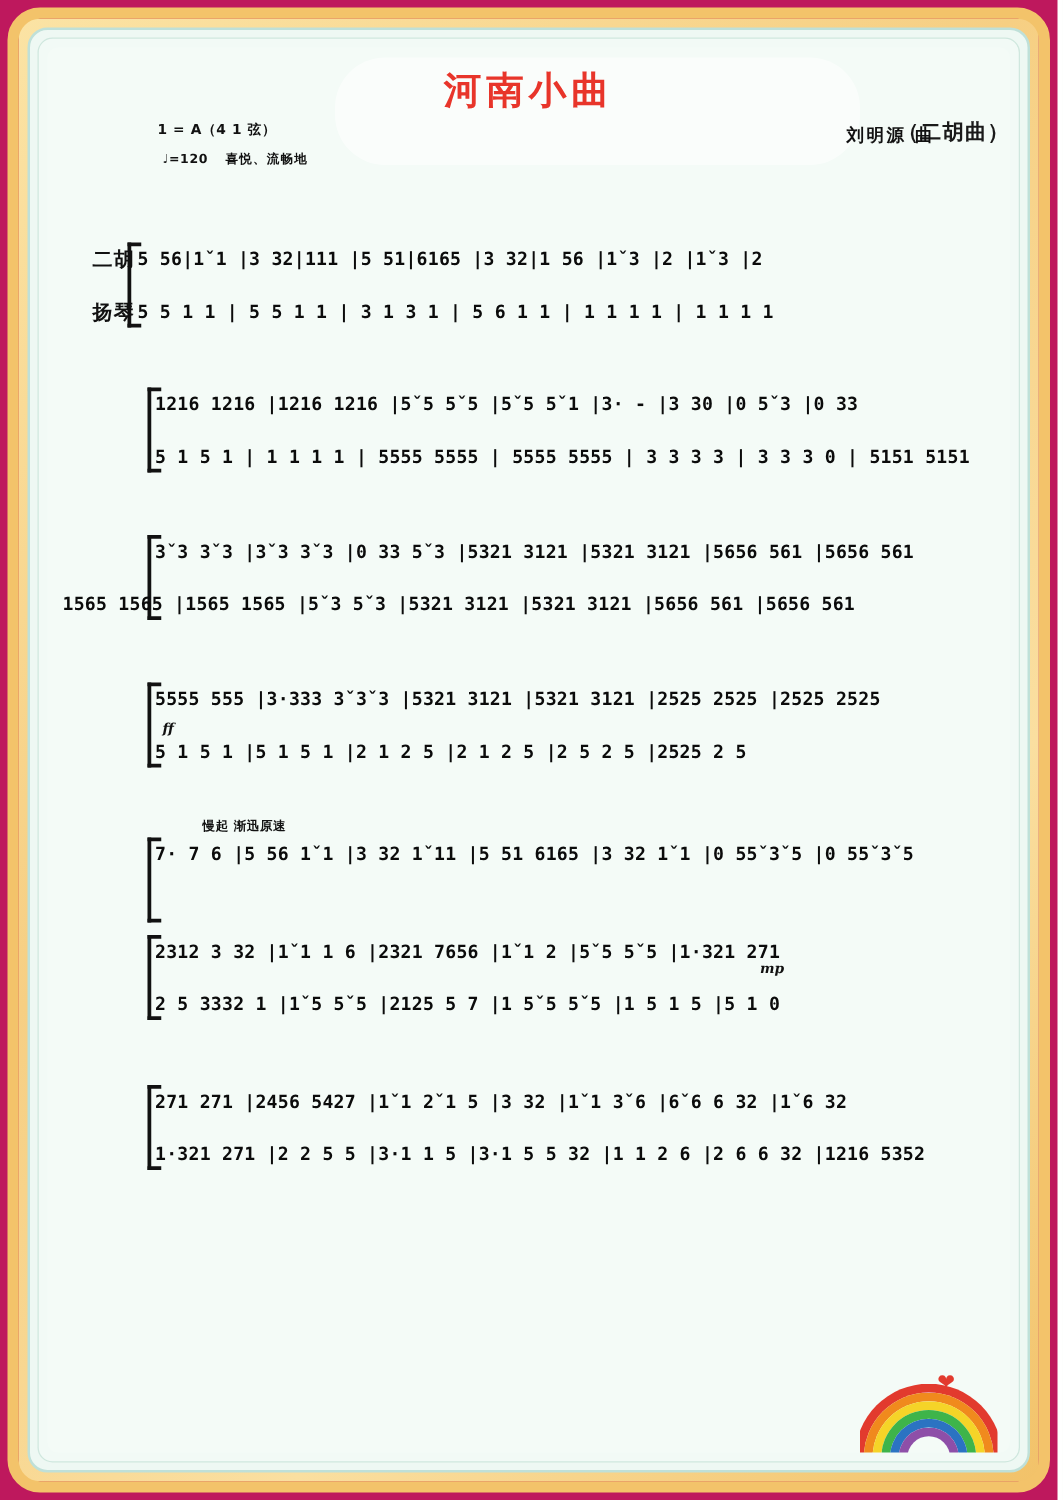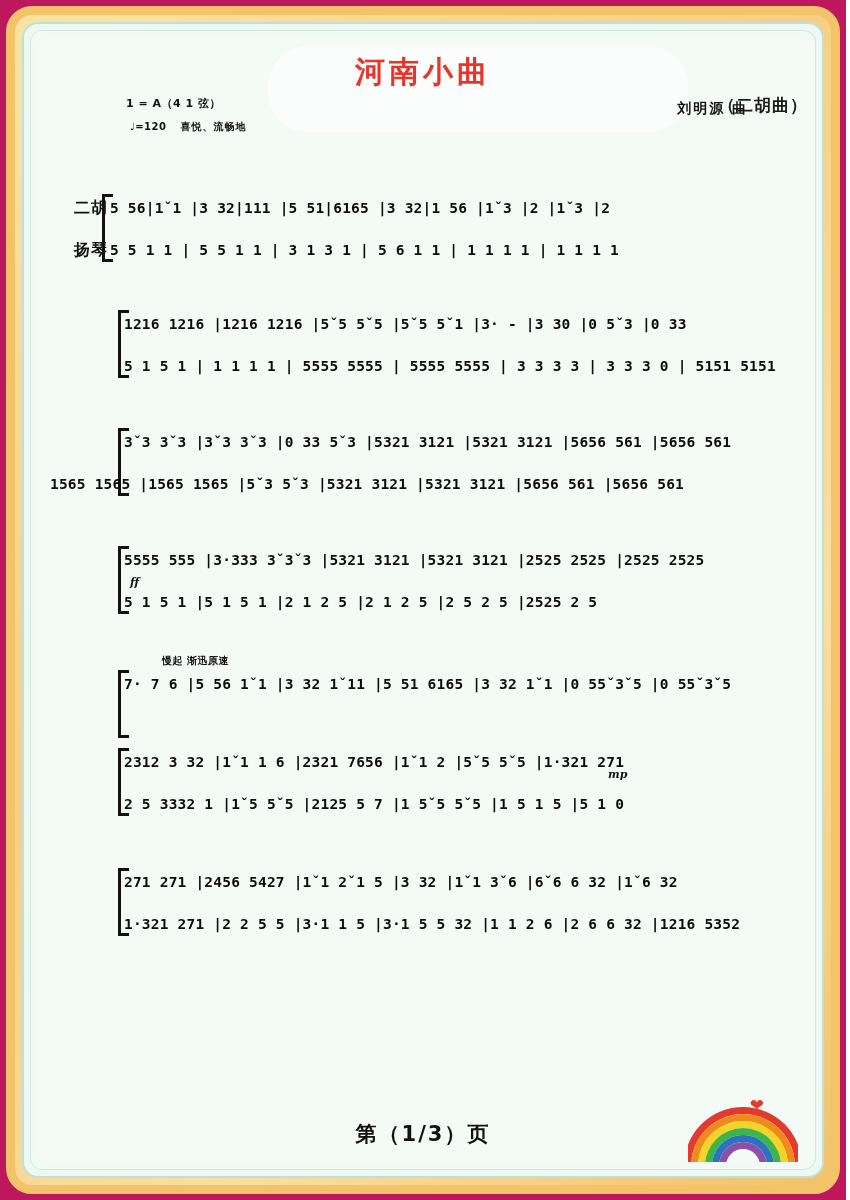--- a/index.html
+++ b/index.html
@@ -310,21 +310,20 @@
         <div class="staff-line indent">
           <span class="notes">271 271 |2456 5427 |1ˇ1 2ˇ1 5 |3 32 |1ˇ1 3ˇ6 |6ˇ6 6 32 |1ˇ6 32</span>
         </div>
         <div class="staff-line indent" style="margin-top:8px;">
           <span class="notes">1·321 271 |2 2 5 5 |3·1 1 5 |3·1 5 5 32 |1 1 2 6 |2 6 6 32 |1216 5352</span>
         </div>
       </div>
 
     </div>
 
-    <div class="footer">第（1/3）页</div>
 
     <div class="rainbow">
       <div class="arc" style="width:104px;height:52px;border-width:7px;border-color:#e23a2e;"></div>
       <div class="arc" style="width:90px;height:45px;border-width:7px;border-color:#f08a1d;"></div>
       <div class="arc" style="width:76px;height:38px;border-width:7px;border-color:#f5d428;"></div>
       <div class="arc" style="width:62px;height:31px;border-width:7px;border-color:#3eb44a;"></div>
       <div class="arc" style="width:48px;height:24px;border-width:7px;border-color:#2b73c2;"></div>
       <div class="arc" style="width:34px;height:17px;border-width:7px;border-color:#8e4fa8;"></div>
     </div>
     <div class="heart">❤</div>

